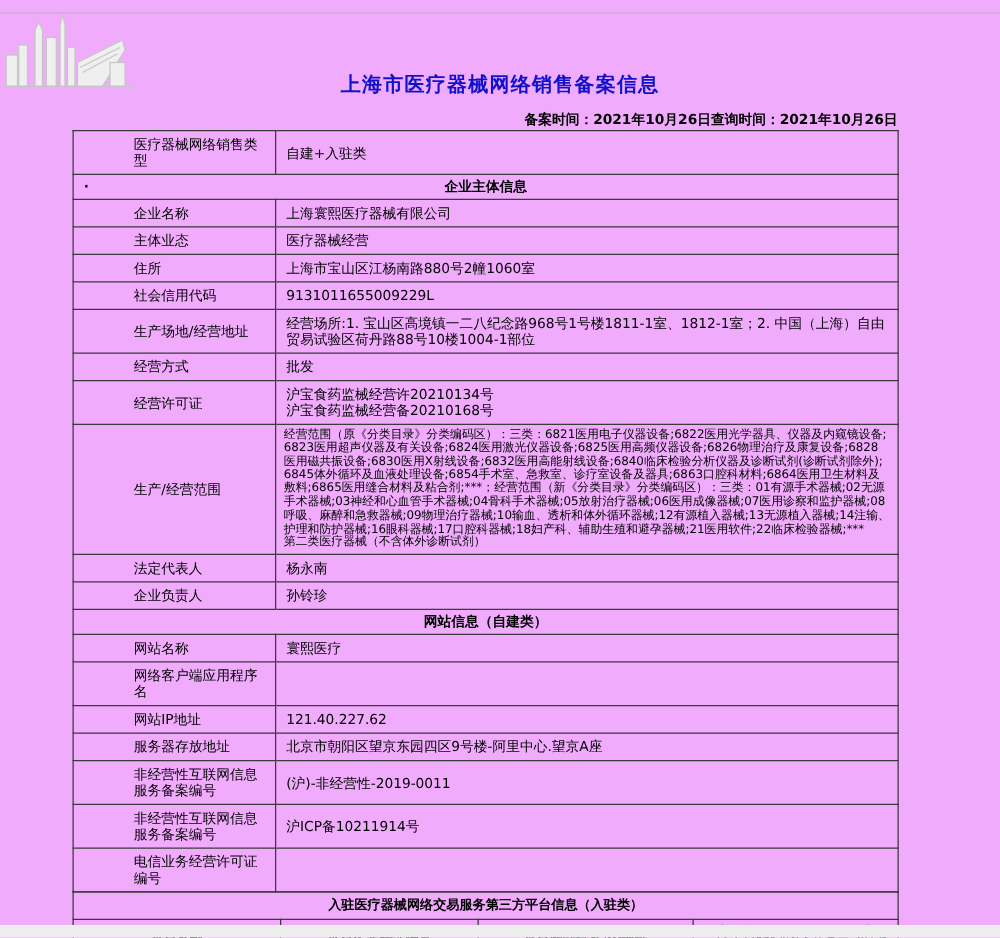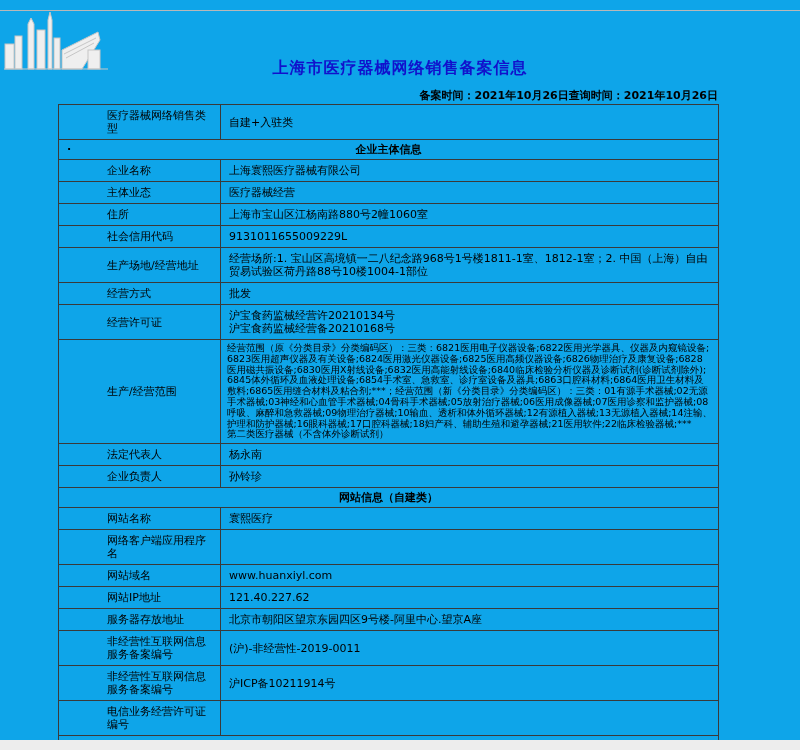--- a/index.html
+++ b/index.html
@@ -3,21 +3,21 @@
 <meta charset="utf-8">
 <style>
   * { box-sizing: border-box; }
   html,body { margin:0; padding:0; }
   body {
     width:800px; height:750px;
     background:#ffffff;
     font-family:"DejaVu Sans", sans-serif;
     color:#000;
   }
-  .page { position:relative; width:800px; height:750px; overflow:hidden; background:#0ea5e9; }
+  .page { position:relative; width:800px; height:750px; overflow:hidden; background:#f0abfc; }
   .topline { position:absolute; top:10px; left:0; width:800px; height:0; border-top:1px solid #b8b8b8; }
   .skyline { position:absolute; top:10px; left:4px; width:104px; height:60px; }
   .page-title {
     position:absolute; top:58px; left:0; width:800px;
     text-align:center; font-size:16px; font-weight:bold;
     letter-spacing:1px;
   }
   .meta-row {
     position:absolute; top:88px; left:58px; width:660px;
     display:flex; justify-content:flex-end;
@@ -150,26 +150,20 @@
             <td class="label">网站名称</td>
             <td class="value">
               <div>寰熙医疗</div>
             </td>
           </tr>
           <tr>
             <td class="label">网络客户端应用程序名</td>
             <td class="value"></td>
           </tr>
           <tr>
-            <td class="label">网站域名</td>
-            <td class="value">
-              <div>www.huanxiyl.com</div>
-            </td>
-          </tr>
-          <tr>
             <td class="label">网站IP地址</td>
             <td class="value">
               <div>121.40.227.62</div>
             </td>
           </tr>
           <tr>
             <td class="label">服务器存放地址</td>
             <td class="value">
               <div>北京市朝阳区望京东园四区9号楼-阿里中心.望京A座</div>
             </td>

